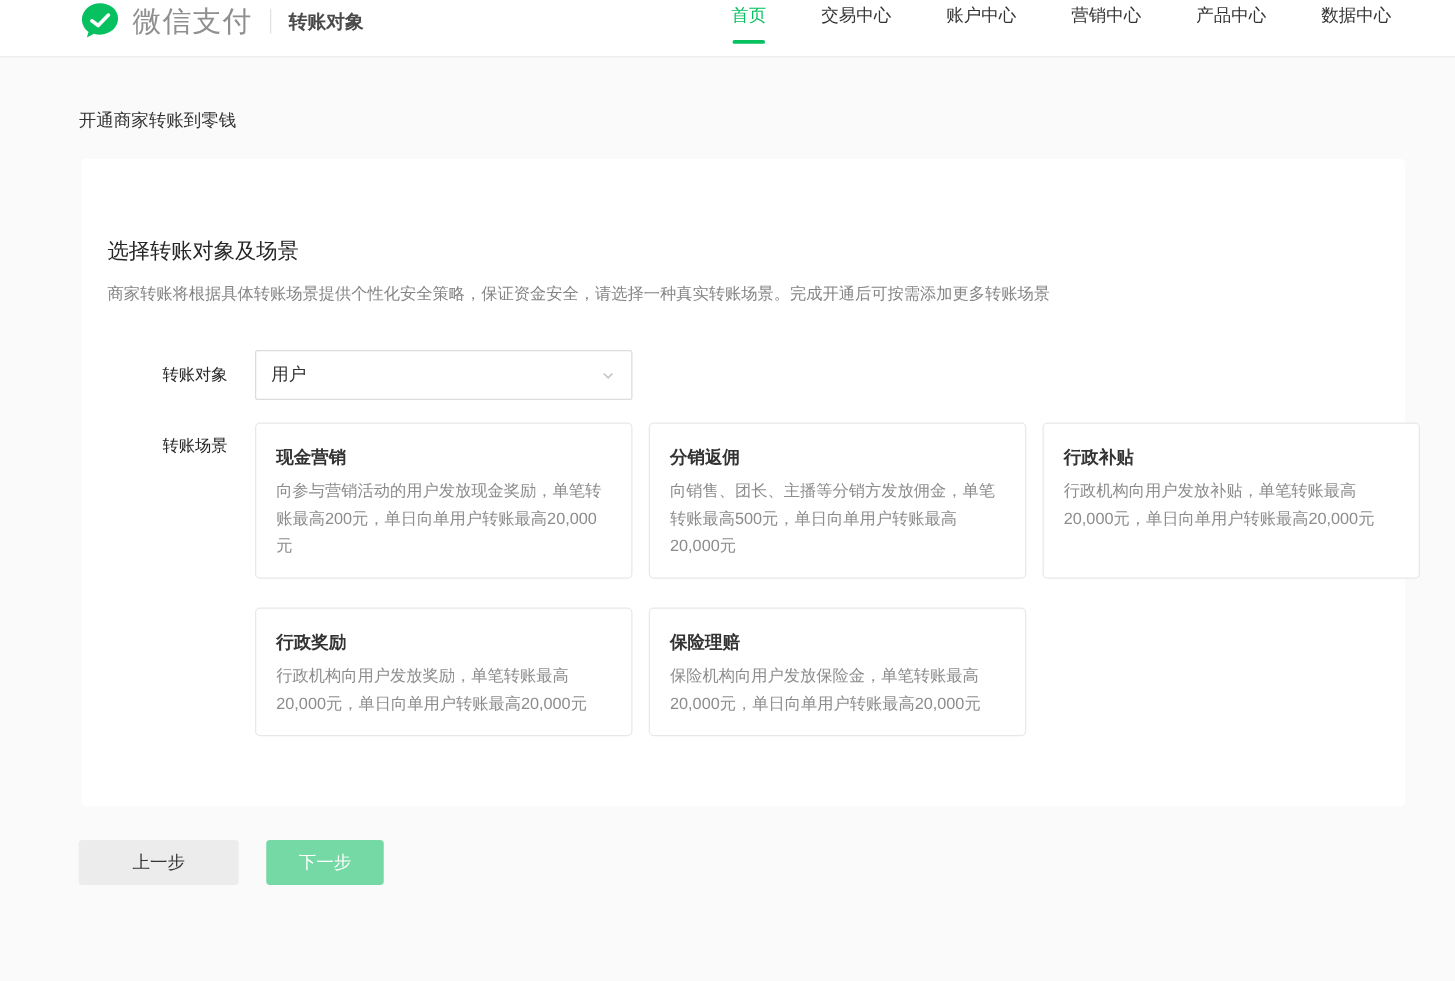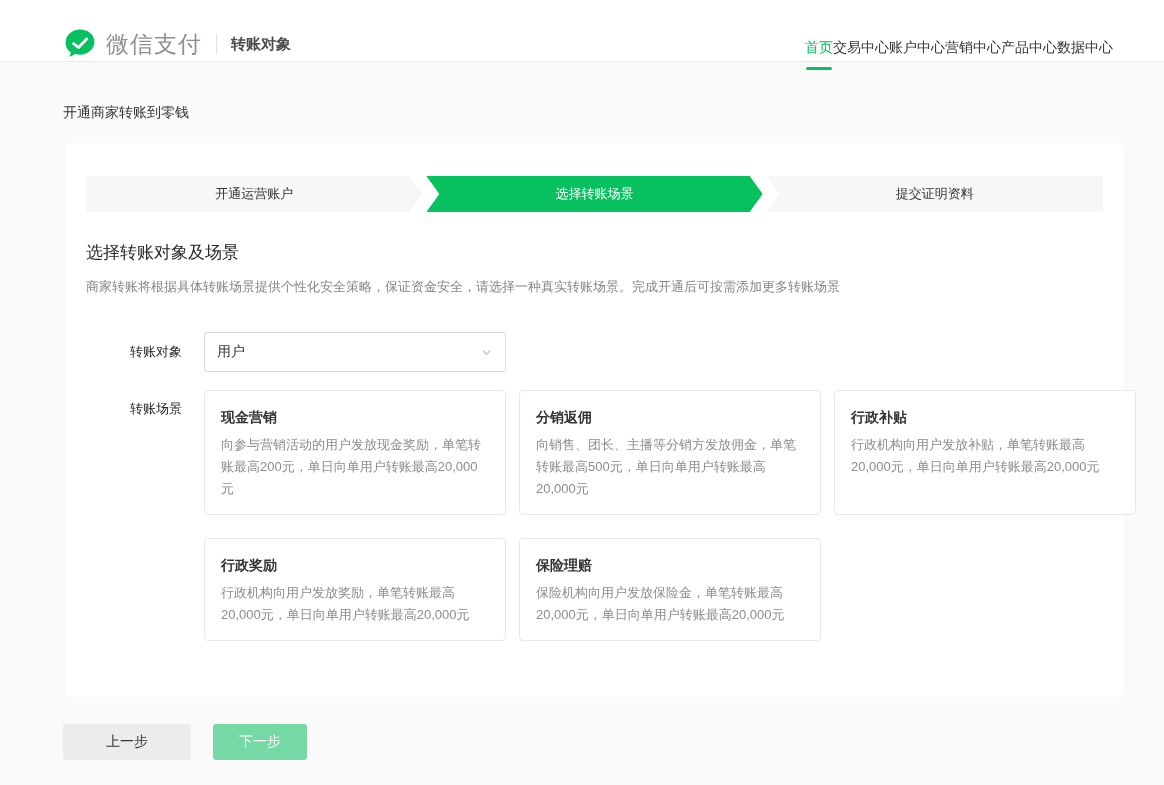--- a/index.html
+++ b/index.html
@@ -4,30 +4,30 @@
 <style>
   * { margin:0; padding:0; box-sizing:border-box; }
   html,body { width:1164px; height:785px; }
   body {
     font-family:"Liberation Sans","DejaVu Sans",sans-serif;
     background:#fafafa; color:#333; overflow:hidden;
   }
 
   
   .header {
-    height:62px; background:#fff; border-bottom:1px solid #e9e9e9;
-    display:flex; align-items:flex-end; padding:0 51px 0 63px;
+    height:46px; background:#fff; border-bottom:1px solid #e9e9e9;
+    display:flex; align-items:flex-start; padding:0 51px 0 63px;
   }
   .logo-group { display:flex; align-items:center; cursor:pointer; }
   .logo-icon svg { width:34px; height:34px; display:block; }
   .brand { font-size:23px; color:#8f8f8f; margin-left:9px; letter-spacing:1px; }
   .logo-divider { width:1px; height:20px; background:#e2e2e2; margin:0 14px; }
   .platform { font-size:15px; color:#4a4a4a; font-weight:600; }
 
-  .nav { margin-left:auto; display:flex; }
+  .nav { margin-left:auto; display:flex; gap:44px; }
   .nav-item {
     font-size:14px; color:#333; cursor:pointer; position:relative;
     padding:4px 0; white-space:nowrap;
   }
   .nav-item.active { color:#07c160; }
   .nav-item.active::after {
     content:""; position:absolute; left:1px; right:1px; bottom:-9px;
     height:3px; background:#07c160; border-radius:2px;
   }
 
@@ -114,25 +114,20 @@
     <div class="nav-item">营销中心</div>
     <div class="nav-item">产品中心</div>
     <div class="nav-item">数据中心</div>
   </div>
 </div>
 
 <div class="page-title">开通商家转账到零钱</div>
 
 <div class="panel">
 
-  <div class="steps">
-    <div class="step first">开通运营账户</div>
-    <div class="step mid active">选择转账场景</div>
-    <div class="step last">提交证明资料</div>
-  </div>
 
   <div class="section-title">选择转账对象及场景</div>
   <div class="section-desc">商家转账将根据具体转账场景提供个性化安全策略，保证资金安全，请选择一种真实转账场景。完成开通后可按需添加更多转账场景</div>
 
   <div class="form-row target">
     <div class="form-label">转账对象</div>
     <div class="select">
       <span class="select-value">用户</span>
       <span class="chevron">
         <svg width="13" height="13" viewBox="0 0 13 13">

